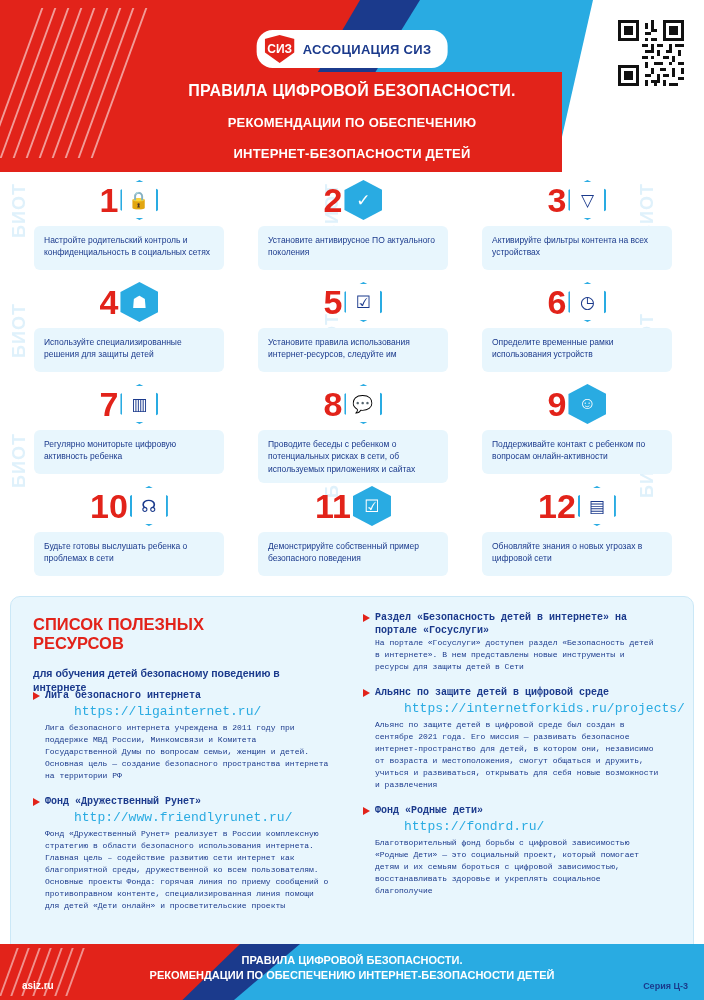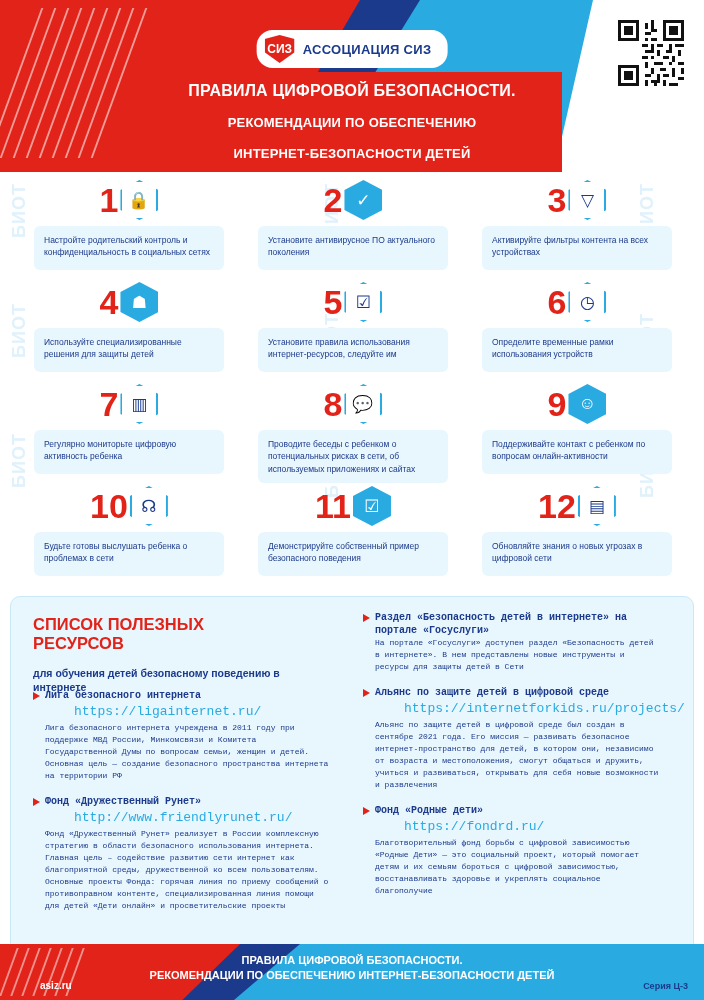--- a/index.html
+++ b/index.html
@@ -194,21 +194,21 @@
   .f-dashes i {
     position: absolute; display: block; width: 2px; height: 48px;
     background: rgba(255,255,255,.5); transform: skewX(-20deg);
   }
   .f-center {
     position: absolute; left: 0; right: 0; top: 9px; text-align: center;
     color: #fff; font-weight: bold; font-size: 11px; line-height: 1.35;
     z-index: 3;
   }
   .f-left {
-    position: absolute; left: 40px; bottom: 9px; color: #fff;
+    position: absolute; left: 22px; bottom: 9px; color: #fff;
     font-size: 10px; font-weight: bold; z-index: 4;
   }
   .f-right {
     position: absolute; right: 16px; bottom: 9px; color: #1b3a8c;
     font-size: 9px; font-weight: bold; z-index: 4;
   }
 </style>
 </head>
 <body>
 

